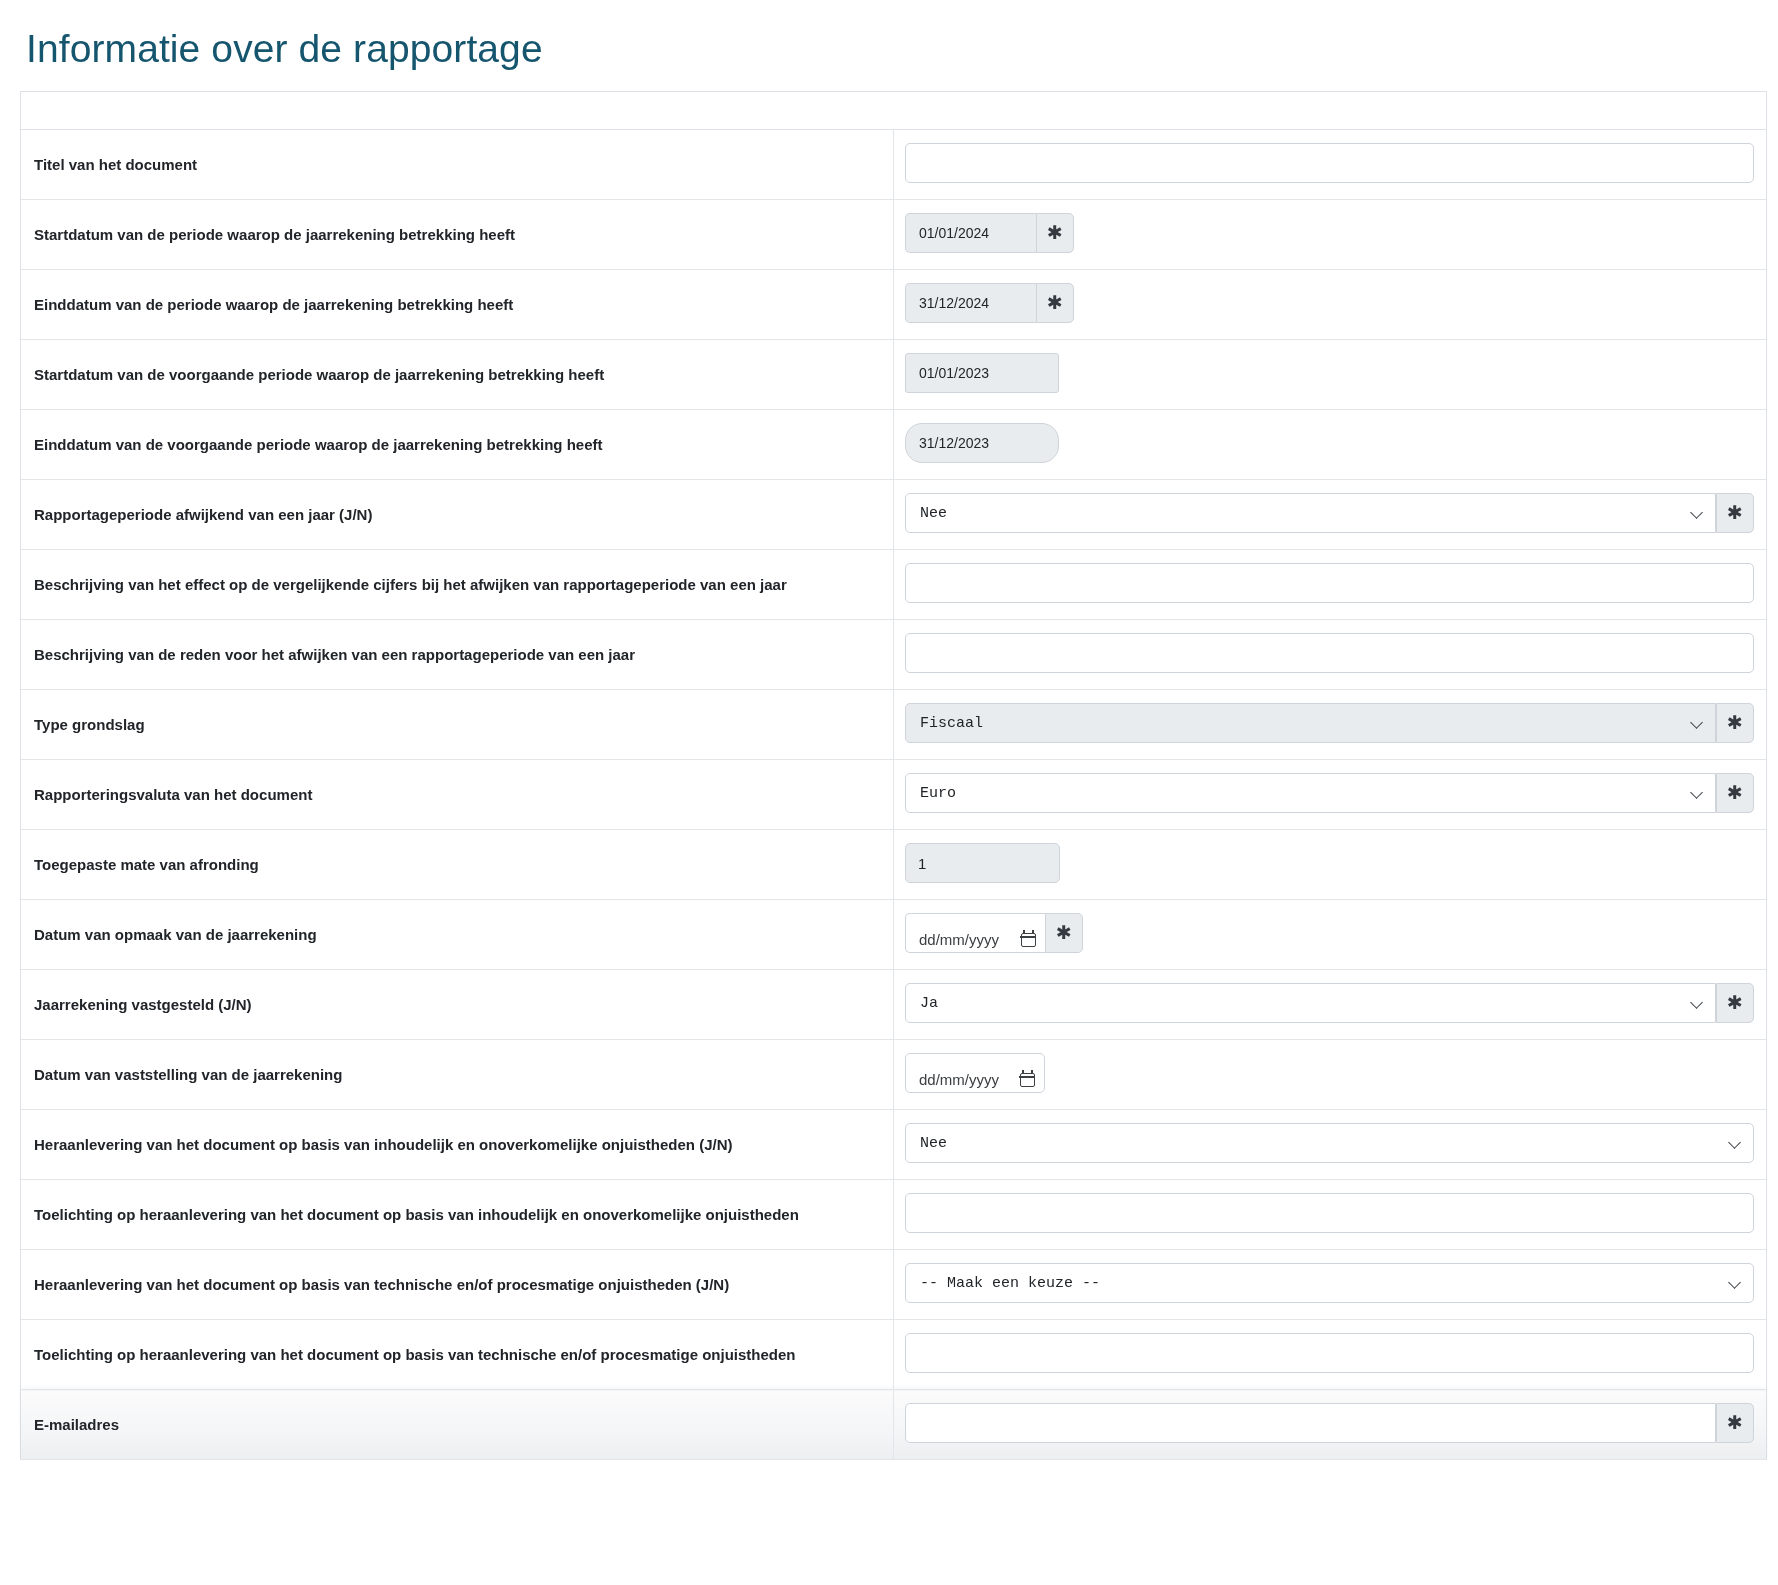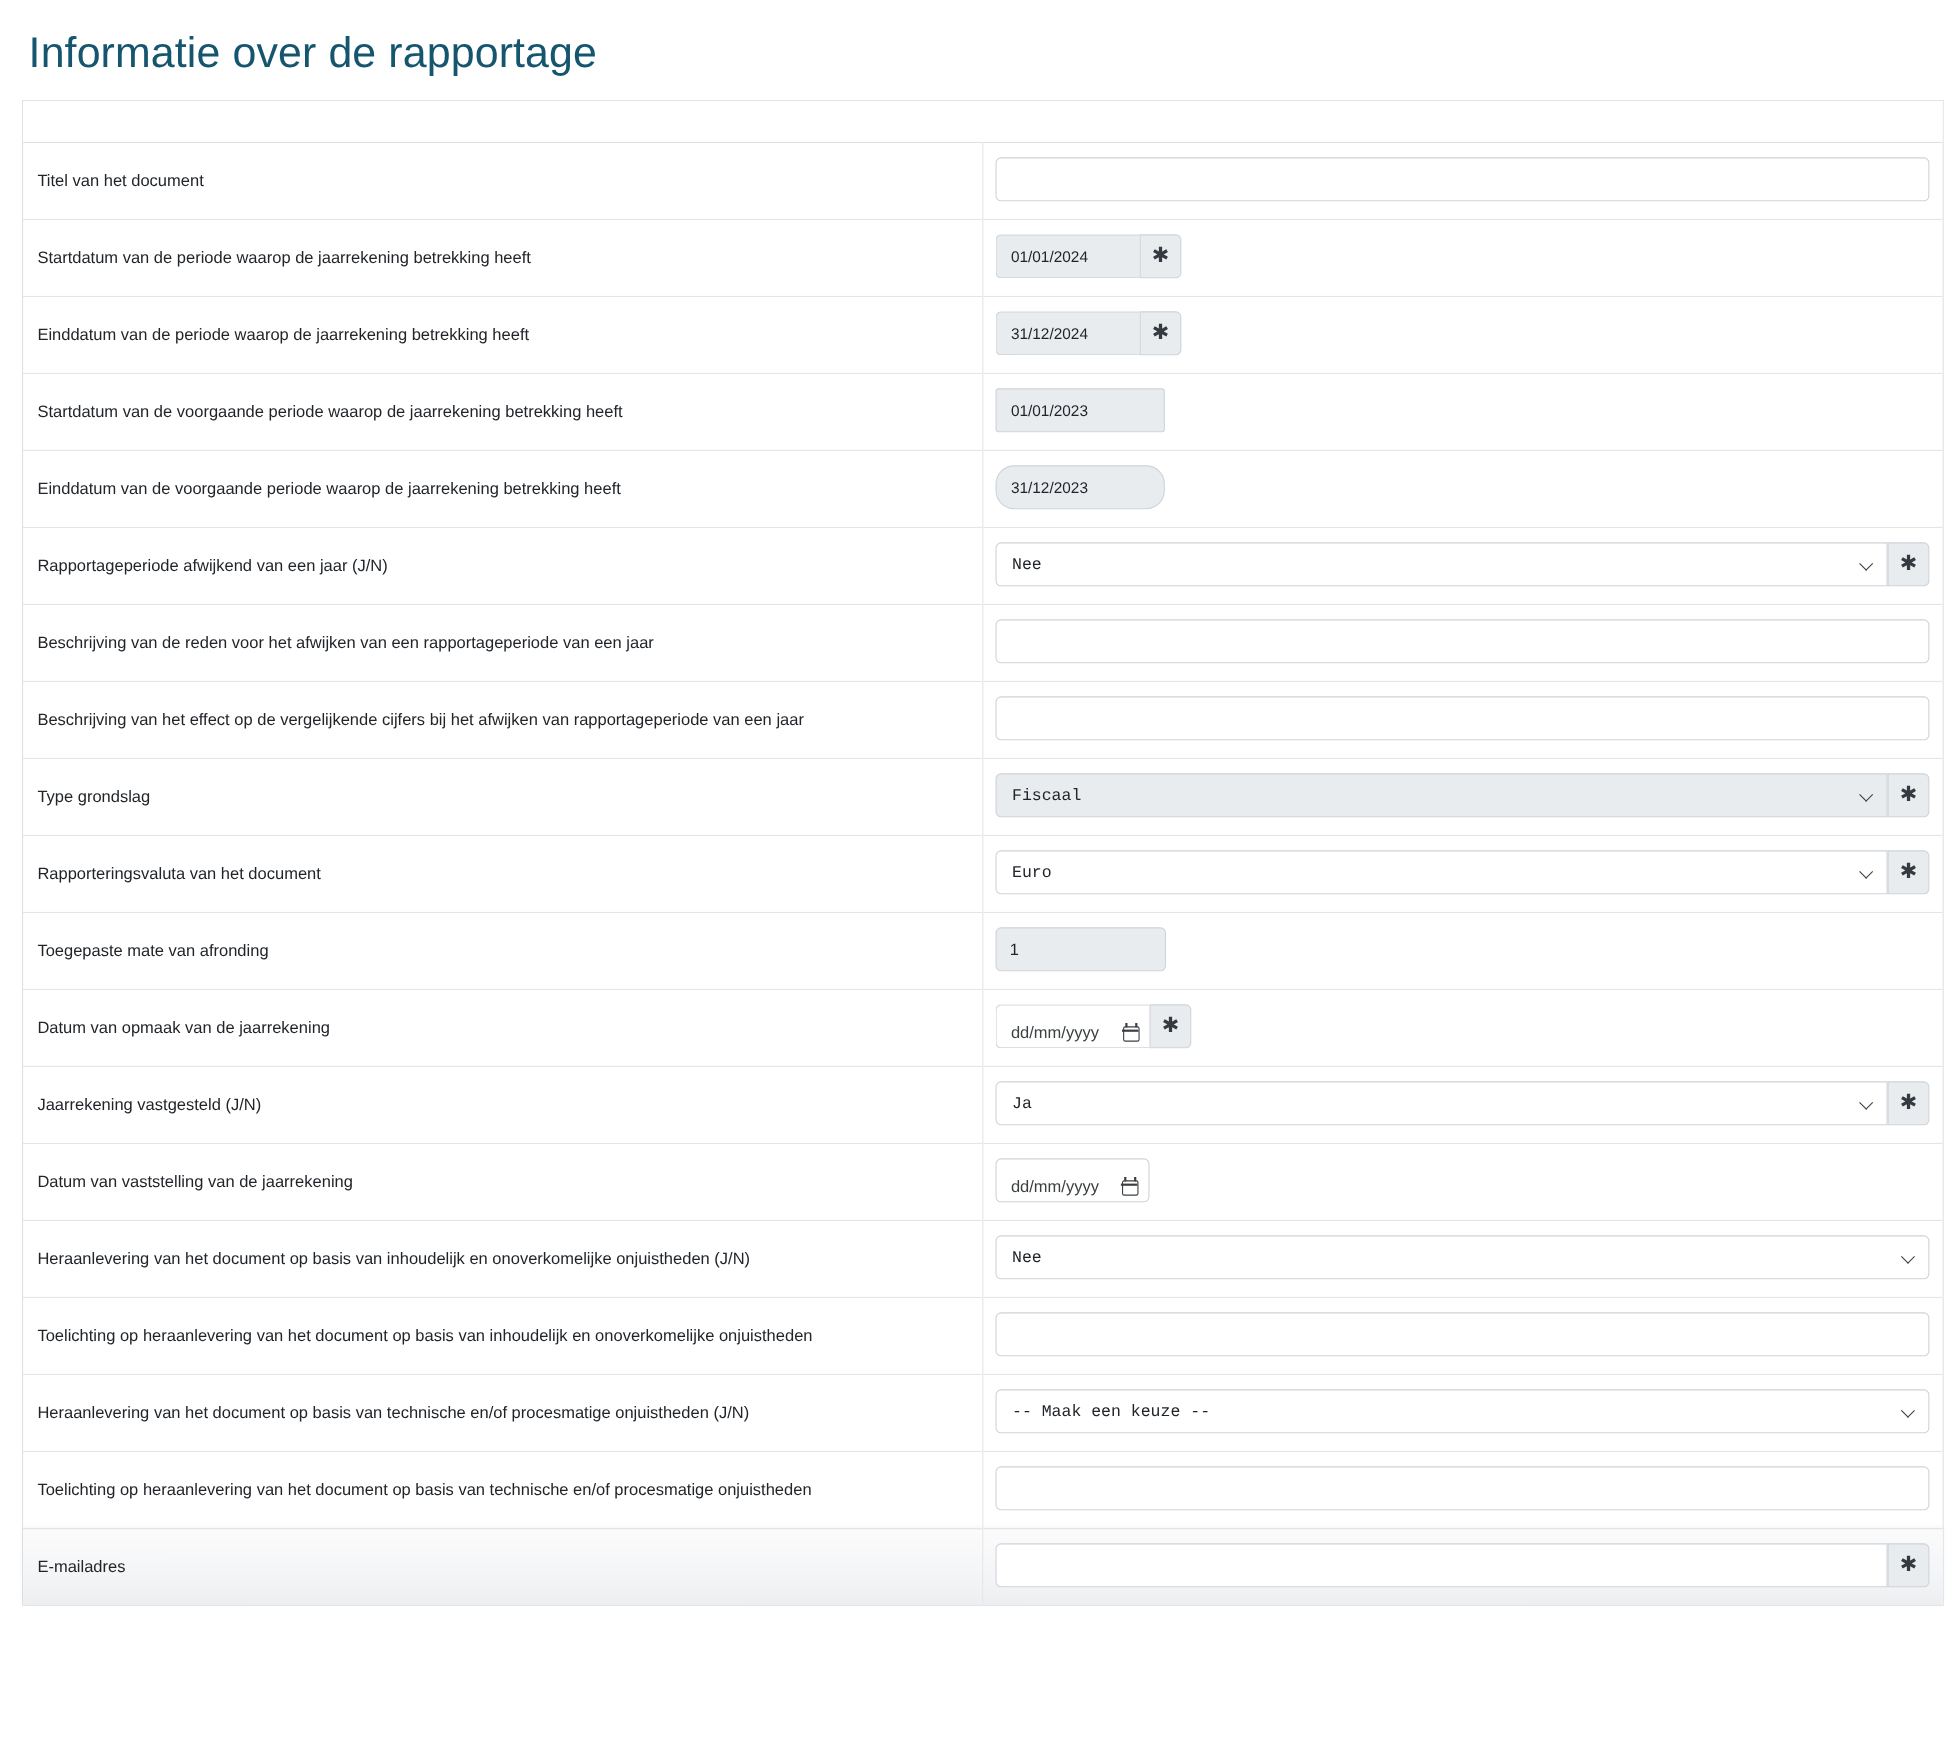--- a/index.html
+++ b/index.html
@@ -47,20 +47,21 @@
   }
   td.label-cell {
     width: 283px;
     vertical-align: top;
     padding: 18px 25px 18px 13px;
     font-size: 15px;
     line-height: 33px;
     color: #212529;
     border-right: 1px solid #e3e6e9;
     background: transparent;
+    font-weight: bold;
   }
   td.field-cell {
     vertical-align: top;
     padding: 13px 12px 13px 11px;
     background: transparent;
   }
   
   .ctl-row { display: flex; align-items: stretch; }
   input.text-input {
     width: 100%;
@@ -263,31 +264,31 @@
           <tr>
             <td class="label-cell">Rapportageperiode afwijkend van een jaar (J/N)</td>
             <td class="field-cell">
               <div class="ctl-row">
                 <div class="sel-wrap"><select class="sel"><option>-- Maak een keuze --</option><option>Ja</option><option selected="">Nee</option></select><span class="chev"></span></div>
                 <div class="star-btn">✱</div>
               </div>
             </td>
           </tr>
           <tr>
+            <td class="label-cell">Beschrijving van het effect op de vergelijkende cijfers bij het afwijken van rapportageperiode van een jaar</td>
+            <td class="field-cell">
+              <div class="ctl-row">
+                <div class="grow">
+                  <input type="text" class="text-input" style="">
+                </div>
+              </div>
+            </td>
+          </tr>
+          <tr>
             <td class="label-cell">Beschrijving van de reden voor het afwijken van een rapportageperiode van een jaar</td>
-            <td class="field-cell">
-              <div class="ctl-row">
-                <div class="grow">
-                  <input type="text" class="text-input" style="">
-                </div>
-              </div>
-            </td>
-          </tr>
-          <tr>
-            <td class="label-cell">Beschrijving van het effect op de vergelijkende cijfers bij het afwijken van rapportageperiode van een jaar</td>
             <td class="field-cell">
               <div class="ctl-row">
                 <div class="grow">
                   <input type="text" class="text-input" style="">
                 </div>
               </div>
             </td>
           </tr>
           <tr>
             <td class="label-cell">Type grondslag</td>

